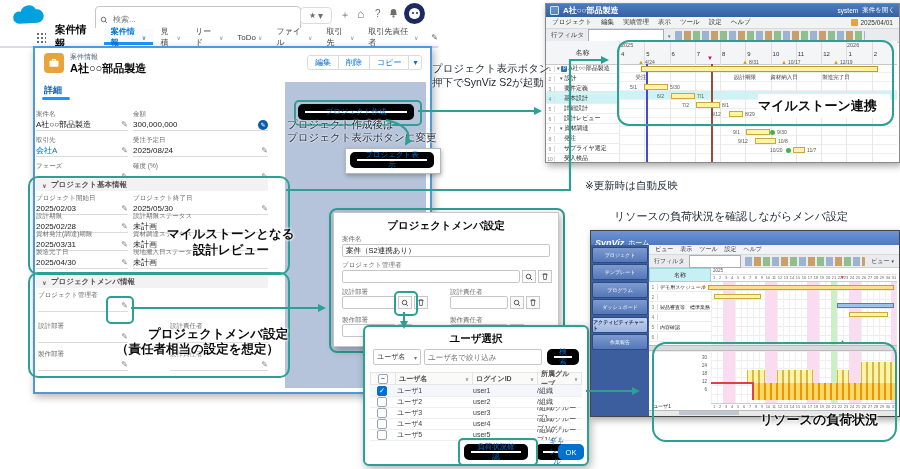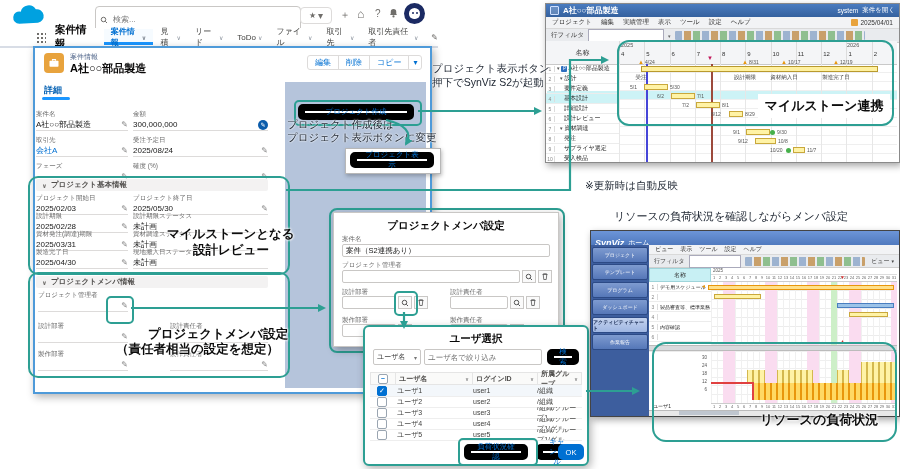--- a/index.html
+++ b/index.html
@@ -784,21 +784,21 @@
         <div style="width:60px;height:4px;background:#bfc6cf;margin-left:30px"></div>
       </div>
   </div>
 
   <div class="a tz" style="left:28px;top:176px;width:258px;height:95px"></div>
   <div class="a tz" style="left:28px;top:272px;width:258px;height:102px"></div>
   <div class="a tz" style="left:294px;top:100px;width:124px;height:22px;border-radius:5px"></div>
   <div class="a tz" style="left:106px;top:296px;width:24px;height:24px;border-radius:5px"></div>
   <div class="a tz" style="left:394px;top:291px;width:20px;height:21px;border-radius:5px"></div>
   <div class="a tz" style="left:617px;top:40px;width:273px;height:82px;border-radius:12px"></div>
-  <div class="a" style="left:758px;top:94px;width:132px;height:24px;background:#fff;display:flex;align-items:center;justify-content:center">
+  <div class="a" style="left:758px;top:94px;width:132px;height:24px;background:#fff;display:flex;align-items:center;justify-content:flex-start">
     <span class="annb" style="font-size:13px">マイルストーン連携</span>
   </div>
   <div class="a tz" style="left:652px;top:342px;width:241px;height:96px;border-radius:14px"></div>
   <div class="a annb nw" style="left:760px;top:411px;font-size:13px">リソースの負荷状況</div>
   <div class="a tz" style="left:458px;top:438px;width:76px;height:24px;border-radius:5px"></div>
 
   <div class="a ann nw" style="left:432px;top:62px">プロジェクト表示ボタン</div>
   <div class="a ann nw" style="left:432px;top:76px">押下でSynViz S2が起動</div>
   <div class="a ann nw" style="left:287px;top:118px">プロジェクト作成後は</div>
   <div class="a annb nw" style="left:167px;top:226px">マイルストーンとなる</div>

